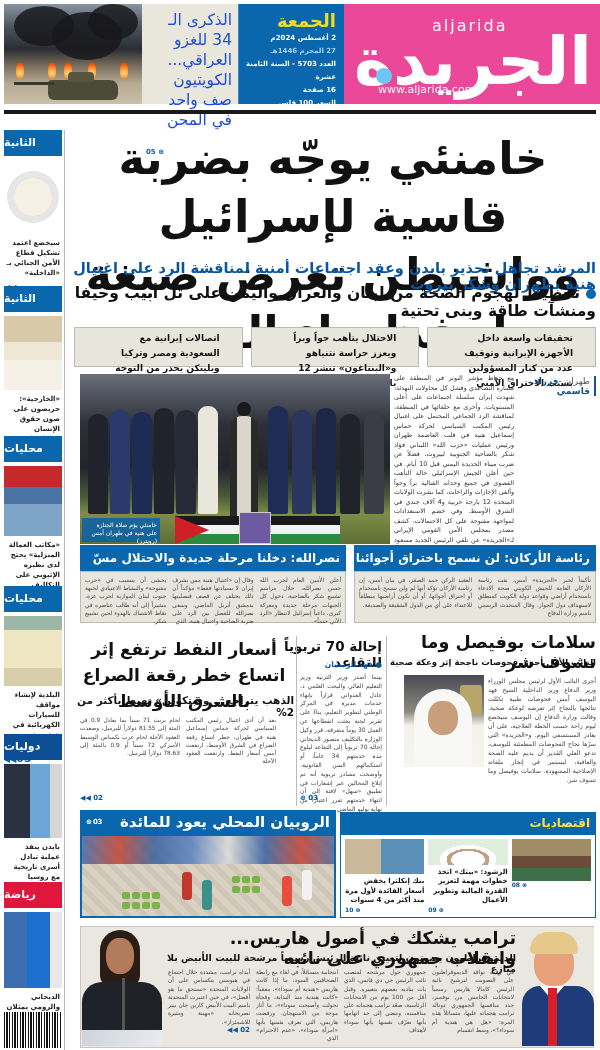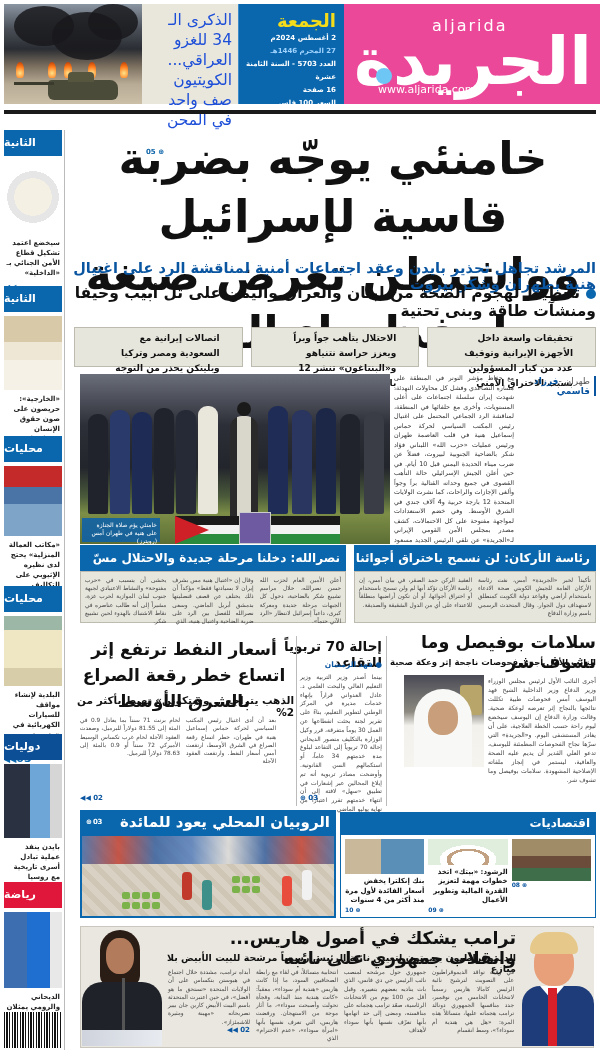--- a/index.html
+++ b/index.html
@@ -103,21 +103,21 @@
   .oil-page { left: 80px; top: 794px; font-size: 7px; font-weight:bold; color:#0a55a0; }
 
   
   .shrimp-bar { left: 80px; top: 810px; width: 256px; height: 24px; background:#0b67ad; color:#fff; font-size:15px; font-weight:bold; line-height:24px; text-align:right; padding-right:6px; letter-spacing:-0.6px; }
   .shrimp-page { position:absolute; left:6px; top:0; font-size:7px; }
   .shrimp-photo { left: 80px; top: 834px; width: 256px; height: 84px; border:2px solid #0b67ad; overflow:hidden;
     background: repeating-linear-gradient(45deg,#d9d2c4 0 6px,#cfc6b6 6px 12px); }
   .shrimp-photo .crowd { position:absolute; border-radius:50%; }
   .shrimp-photo .basket { position:absolute; width:8px; height:7px; border-radius:2px; background:#7bb24a; }
 
-  .econ-head { left: 340px; top: 812px; width: 256px; height: 22px; background:#0b67ad; color:#ffffff; font-size:12px; font-weight:bold; line-height:22px; text-align:right; padding-right:6px; }
+  .econ-head { left: 340px; top: 812px; width: 256px; height: 22px; background:#0b67ad; color:#fde047; font-size:12px; font-weight:bold; line-height:22px; text-align:right; padding-right:6px; }
   .econ-box { left: 340px; top: 834px; width: 256px; height: 84px; border:1px solid #0b67ad; display:flex; flex-direction:row; gap:4px; padding:4px; }
   .econ-item { flex:1; display:flex; flex-direction:column; }
   .econ-img { height:42px; }
   .econ-text { font-size: 7px; line-height: 9.6px; font-weight:bold; text-align:right; margin-top:3px; }
   .econ-text.big { font-size: 8.5px; line-height: 10.5px; }
   .econ-page { font-size:6px; font-weight:bold; color:#0a55a0; direction:ltr; text-align:left; }
 
   
   .trump-box { left: 80px; top: 926px; width: 514px; height: 122px; background:#e9e7df; border:1px solid #c9c7bd; }
   .trump-title { left: 160px; top: 928px; width: 356px; font-size: 17.5px; font-weight:bold; text-align:right; letter-spacing:-0.7px; }

